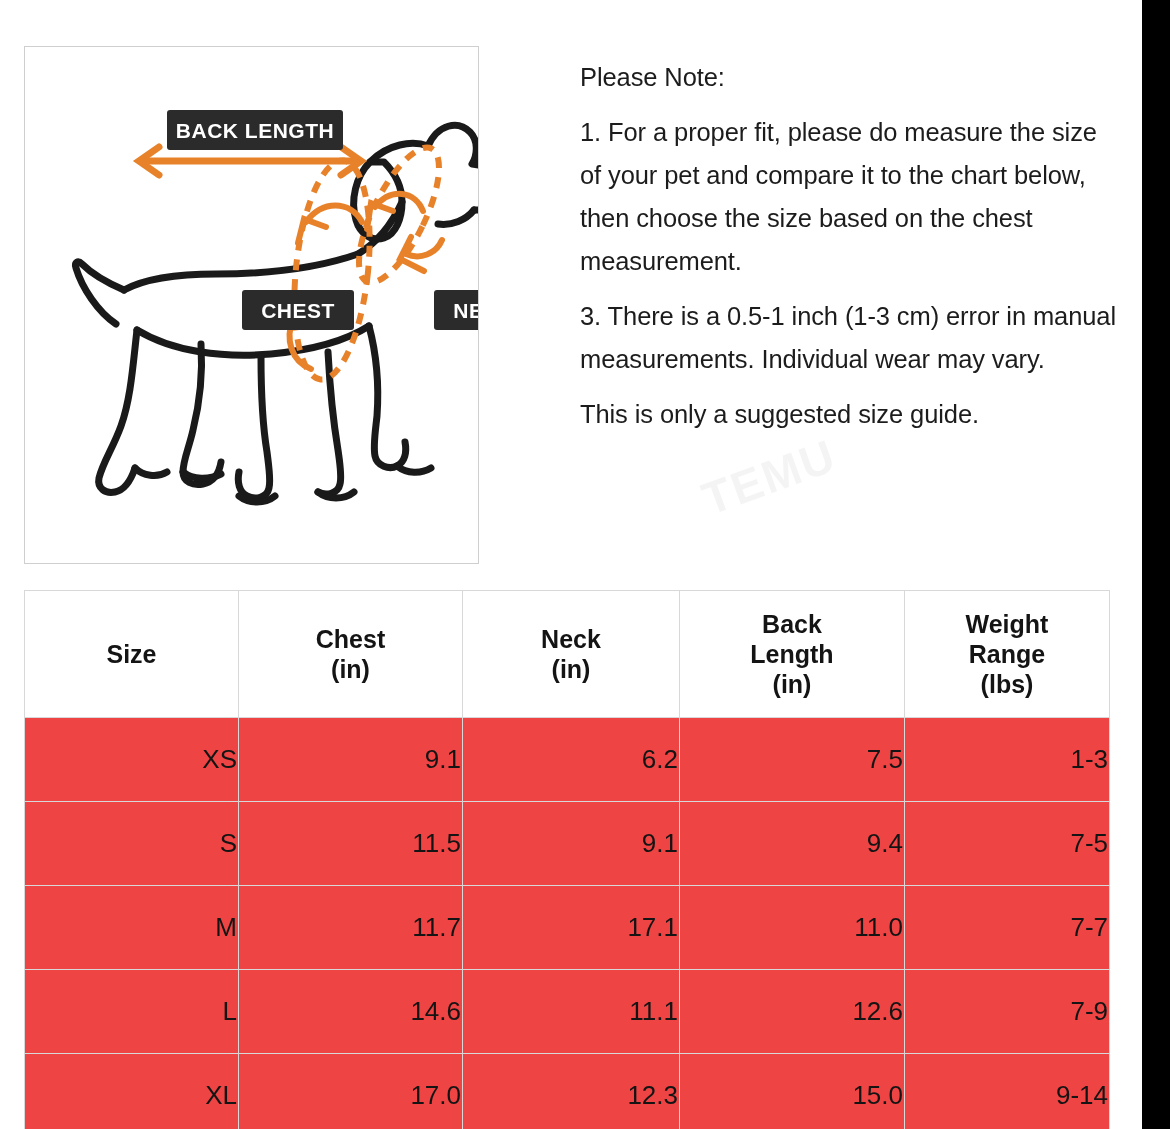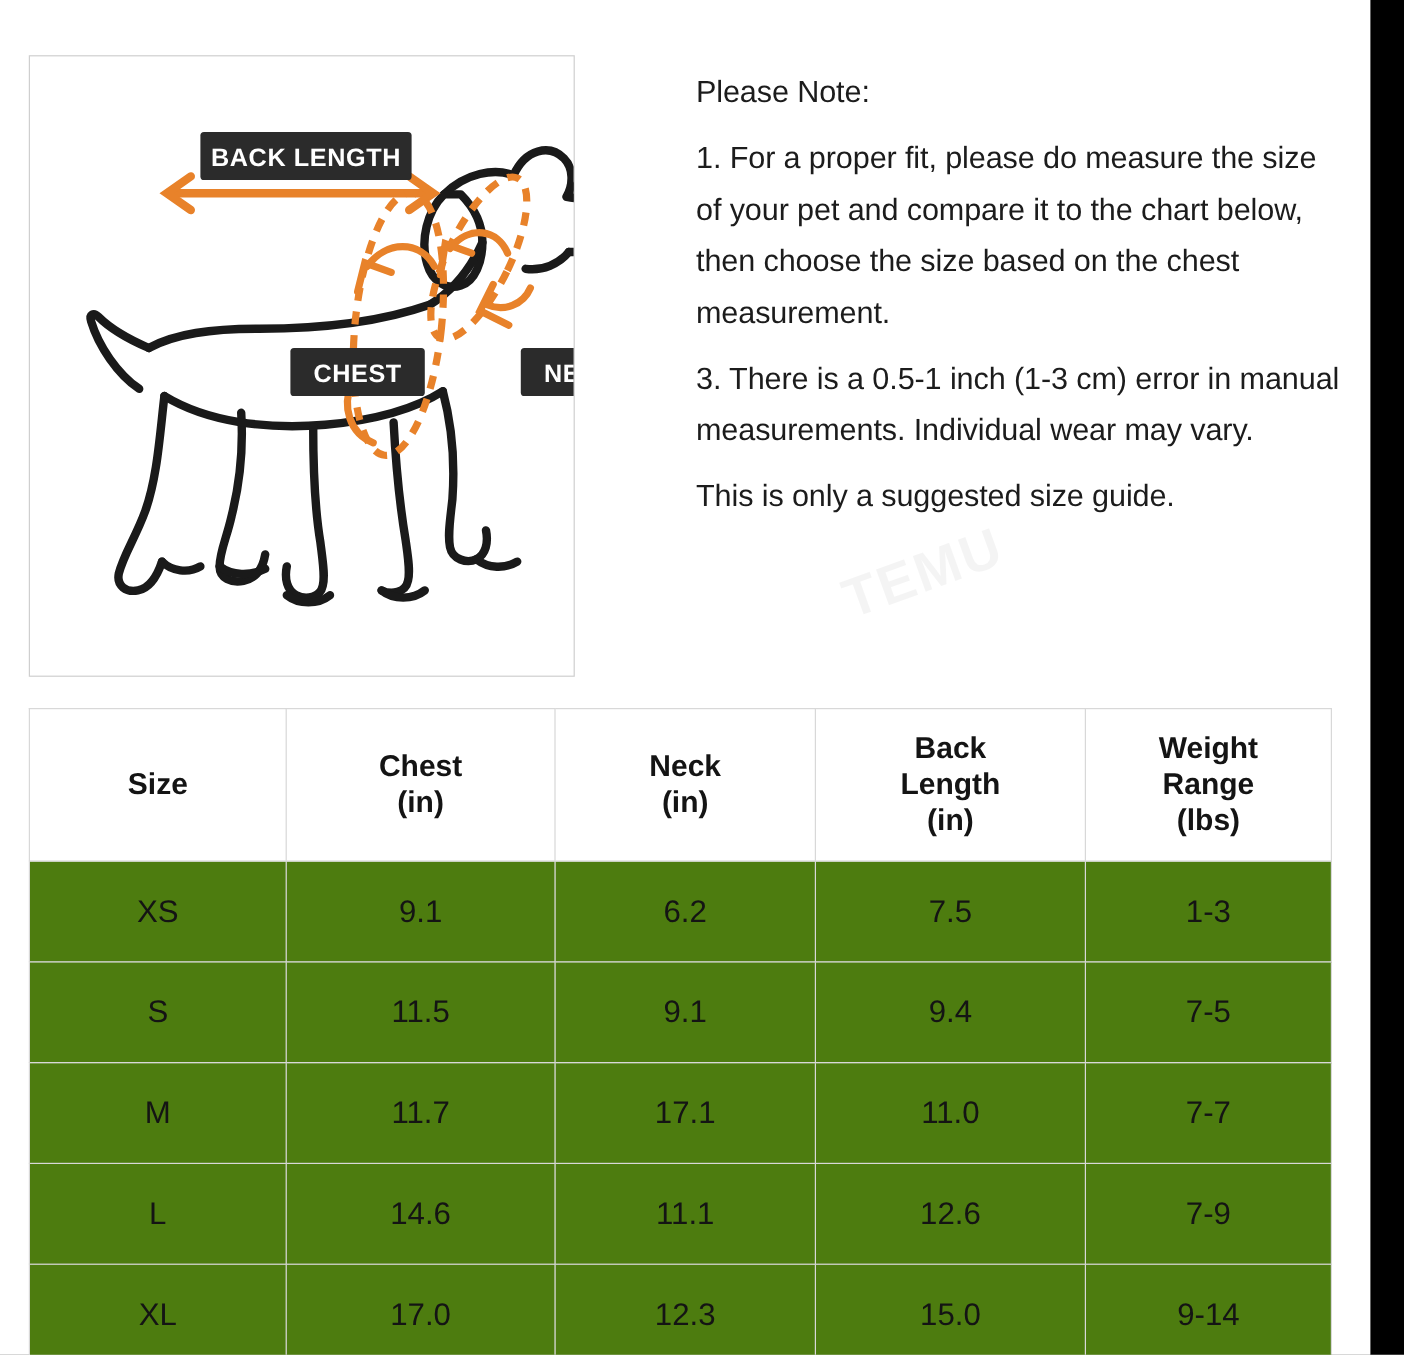--- a/index.html
+++ b/index.html
@@ -110,21 +110,22 @@
     height: 124px;
     font-size: 25px;
     font-weight: bold;
     line-height: 30px;
     background: #ffffff;
   }
   table.size-table td {
     height: 81px;
     font-size: 26px;
     font-weight: normal;
-    background: #4d7c0f;
+    background: #ef4444;
+    text-align: right;
   }
   .col-size { width: 214px; }
   .col-chest { width: 224px; }
   .col-neck { width: 217px; }
   .col-back { width: 225px; }
   .col-weight { width: 205px; }
 </style>
 </head>
 <body>
 

